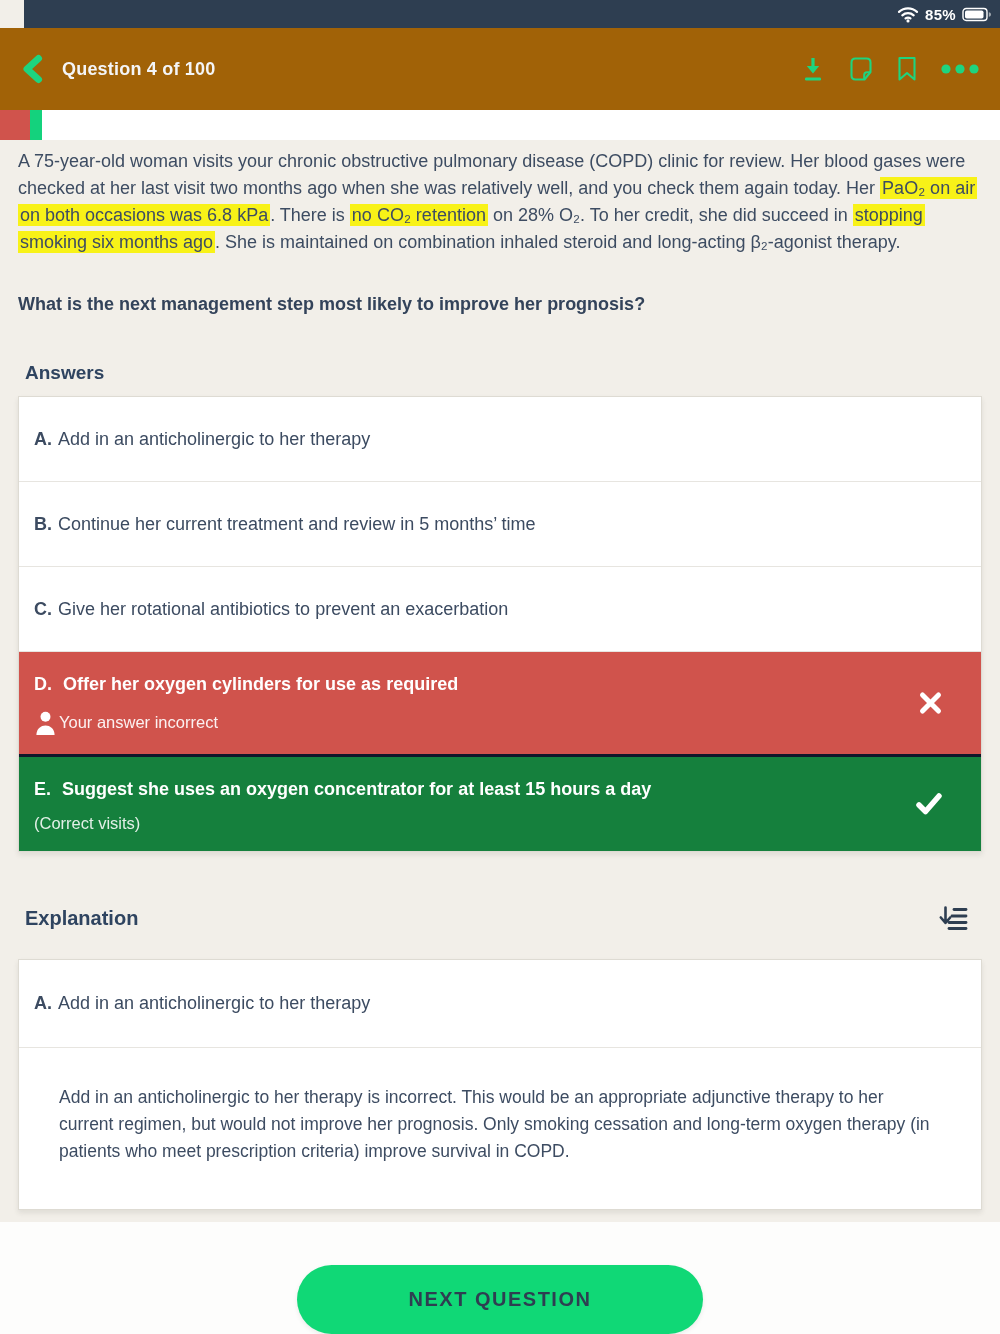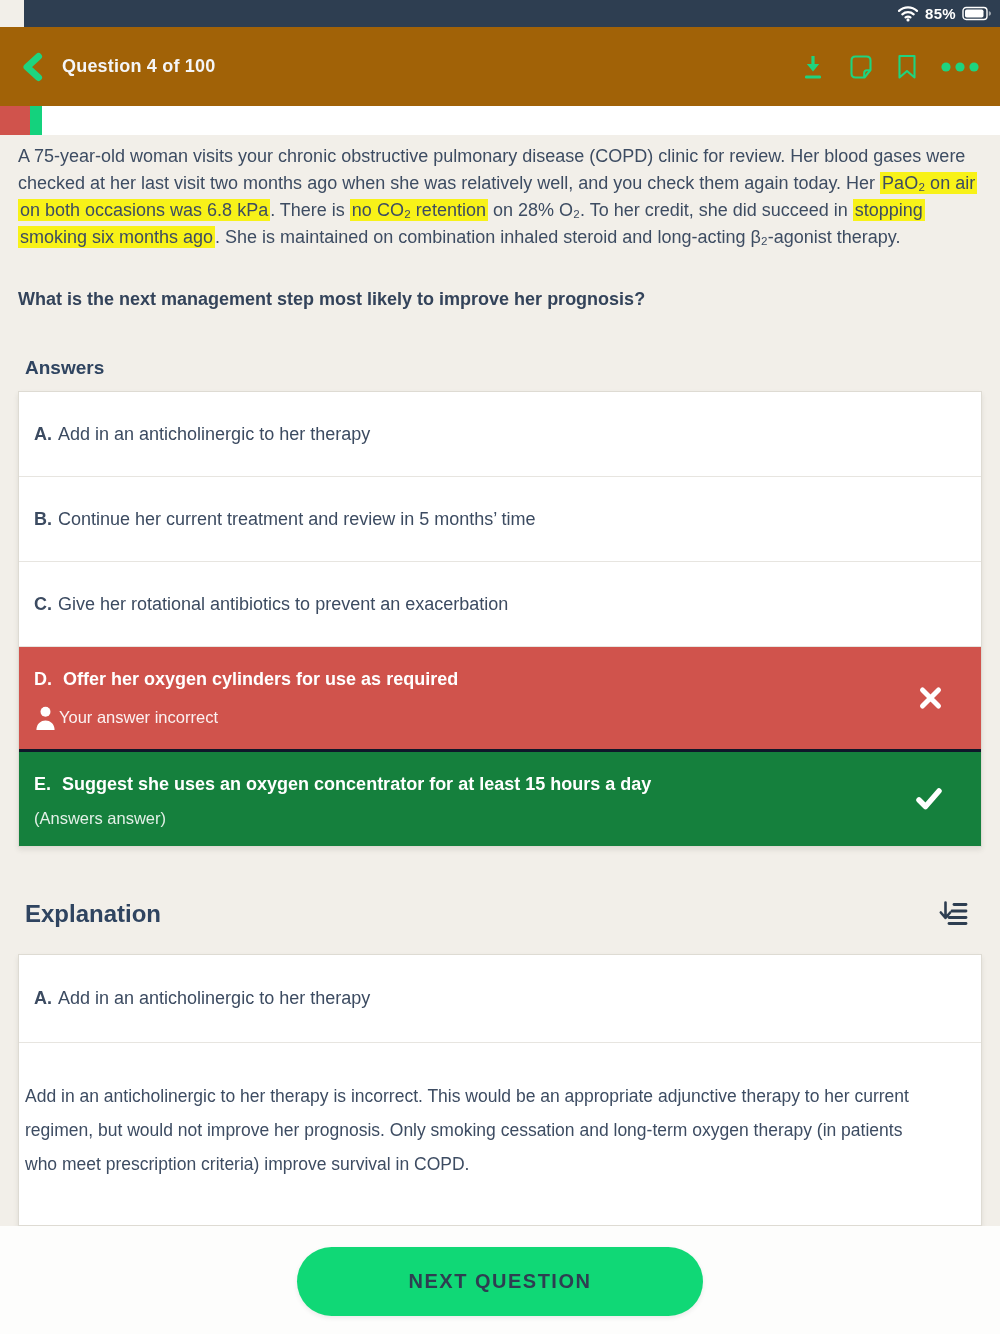--- a/index.html
+++ b/index.html
@@ -41,21 +41,21 @@
   }
   .prompt { margin-top:38px; font-size:18px; font-weight:bold; color:#33435a; }
 
   .section-head {
     margin-top:47px; margin-left:7px; font-size:19px; font-weight:bold; color:#2f4460;
   }
   .exp-head {
     margin-top:52px; margin-left:7px; margin-right:12px;
     display:flex; justify-content:space-between; align-items:center;
   }
-  .exp-head h2 { font-size:24px; font-weight:bold; color:#2f4460; }
+  .exp-head h2 { font-size:20px; font-weight:bold; color:#2f4460; }
 
   .card {
     margin-top:12px; background:#ffffff; border:1px solid #dedbd3;
     box-shadow:0 3px 5px rgba(60,60,50,.10); overflow:hidden;
   }
   .option {
     position:relative; min-height:85px; display:flex; align-items:center;
     padding:0 15px; font-size:18px; border-bottom:1px solid #e7e5e0; cursor:pointer;
   }
   .option:last-child { border-bottom:none; }
@@ -69,24 +69,24 @@
              font-size:16.5px; color:rgba(255,255,255,.92); }
   .subnote.correct-note { margin-top:14px; gap:0; color:rgba(255,255,255,.88); }
   .right-mark { position:absolute; right:38px; top:50%; transform:translateY(-50%); }
 
   .exp-card { margin-top:26px; }
   .exp-option {
     min-height:88px; display:flex; align-items:center; padding:0 15px;
     font-size:18px; border-bottom:1px solid #e7e5e0; cursor:pointer;
   }
   .exp-option .letter { font-weight:bold; margin-right:6px; }
-  .exp-body { padding:36px 44px 44px 6px; font-size:17.5px; line-height:34px; color:#3d4c62; }
-
-  
-  .footer { height:112px; background:#fdfdfc; display:flex; justify-content:center; align-items:flex-start; }
+  .exp-body { padding:36px 44px 44px 40px; font-size:17.5px; line-height:27px; color:#3d4c62; }
+
+  
+  .footer { height:112px; background:#fdfdfc; display:flex; justify-content:center; align-items:flex-end; }
   .next-btn {
     margin-top:21px; width:406px; height:69px; border:none; border-radius:35px;
     background:#10d876; color:#2e3e51; font-family:inherit;
     font-size:20px; font-weight:bold; letter-spacing:1.5px; cursor:pointer;
     box-shadow:0 2px 5px rgba(0,0,0,.08);
   }
   svg { display:block; }
 </style>
 </head>
 <body>
@@ -206,21 +206,21 @@
           </svg>
         </span>
       </div>
 
       <div class="option option-answered opt-correct">
         <span class="main">
           <span class="letter">E.</span>
           <span>Suggest she uses an oxygen concentrator for at least 15 hours a day</span>
         </span>
         <span class="subnote correct-note">
-          <span>(Answers answer)</span>
+          <span>(Correct visits)</span>
         </span>
         <span class="right-mark">
           <svg width="28" height="25" viewBox="0 0 28 25">
             <path d="M4 13.5 L10.5 20 L24 4.5" fill="none" stroke="#ffffff" stroke-width="5.5" stroke-linecap="round" stroke-linejoin="round"></path>
           </svg>
         </span>
       </div>
     </div>
 
     <div class="exp-head">

